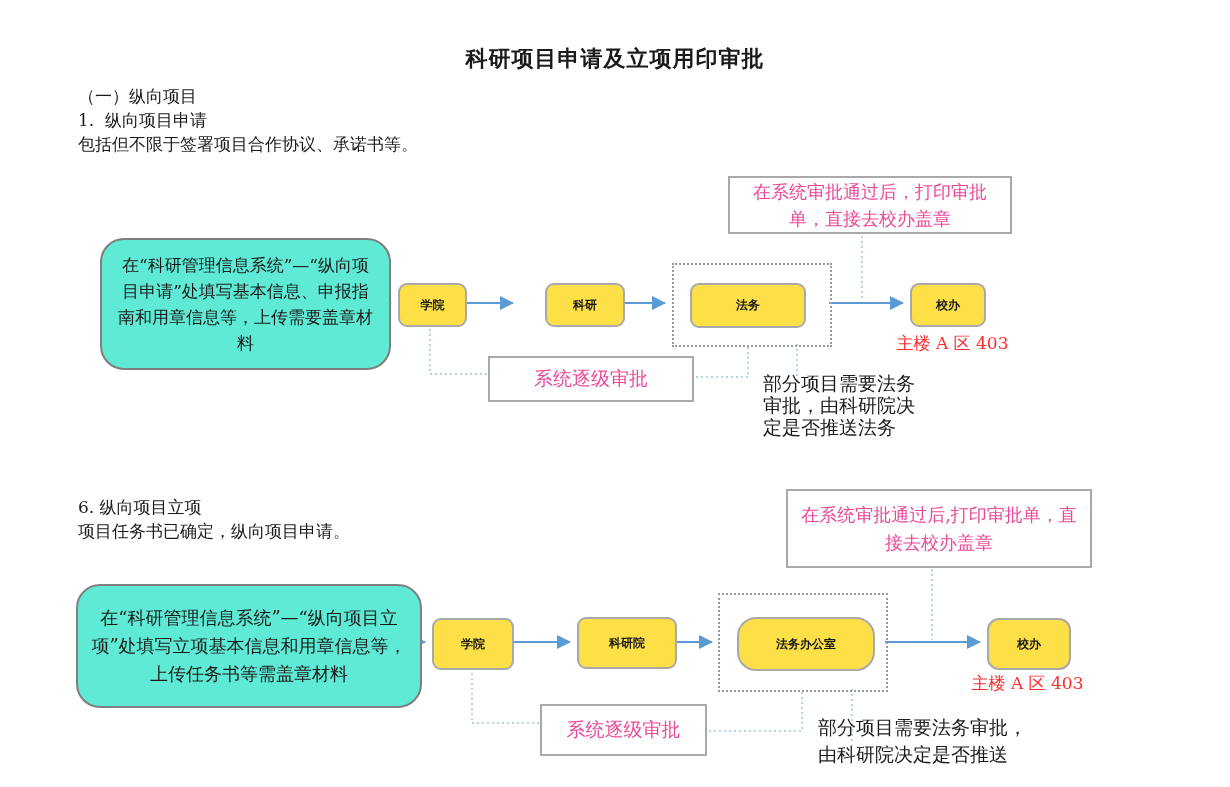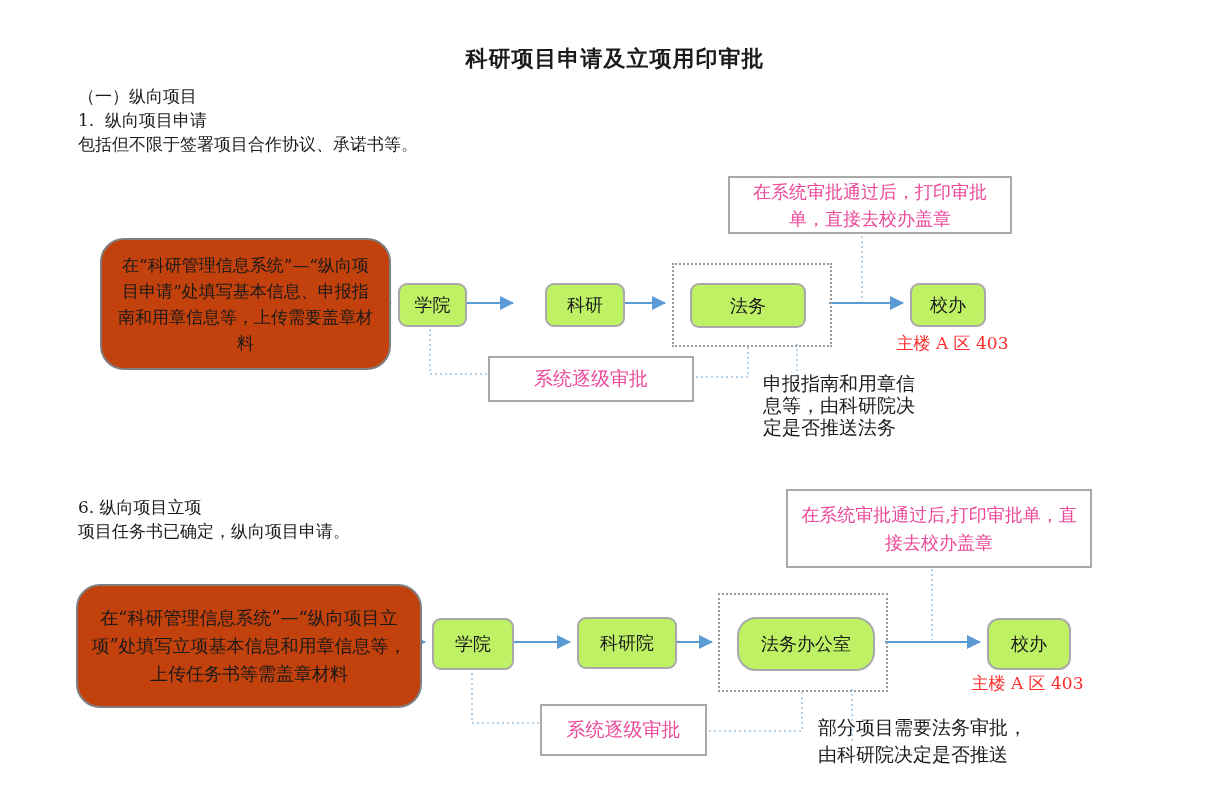--- a/index.html
+++ b/index.html
@@ -15,22 +15,22 @@
   
   .doc-title { left:0; top:44px; width:1230px; text-align:center; font-size:22px; font-weight:bold; letter-spacing:1px; }
   .sec-line { left:78px; font-size:17px; white-space:pre-wrap; }
   .s1-h  { top:85px; }
   .s1-sh { top:109px; }
   .s1-d  { top:133px; }
   .s2-h  { top:496px; }
   .s2-d  { top:520px; }
 
   
-  .start-box { border:2px solid #7f7f7f; border-radius:24px; background:#c2410c; }
-  .step-box  { border:2px solid #a9a9a9; border-radius:9px; background:#bef264; font-size:18px; }
+  .start-box { border:2px solid #7f7f7f; border-radius:24px; background:#5eead4; }
+  .step-box  { border:2px solid #a9a9a9; border-radius:9px; background:#fde047; font-size:12px;font-weight:bold; }
   .dotted-box{ border:2px dotted #9a9a9a; background:transparent; }
   .gray-note { border:2px solid #a9a9a9; background:#fff; color:#ec4899; }
   .red-text  { color:#ff2b2b; }
 
   
   .d1-rednote { left:728px; top:176px; width:268px; height:54px; font-size:18px; line-height:27px; padding:0 6px; }
   .d1-start   { left:100px; top:238px; width:263px; height:128px; font-size:17px; line-height:26px; padding:0 12px; }
   .d1-step0   { left:398px; top:283px; width:65px;  height:40px; }
   .d1-step1   { left:545px; top:283px; width:76px;  height:40px; }
   .d1-dotted  { left:672px; top:263px; width:156px; height:80px; }
@@ -93,21 +93,21 @@
 
   <div class="abs center-flex gray-note d1-rednote">在系统审批通过后，打印审批单，直接去校办盖章</div>
   <div class="abs center-flex start-box d1-start">在“科研管理信息系统”—“纵向项目申请”处填写基本信息、申报指南和用章信息等，上传需要盖章材料</div>
   <div class="abs center-flex step-box d1-step0">学院</div>
   <div class="abs center-flex step-box d1-step1">科研</div>
   <div class="abs dotted-box d1-dotted"></div>
   <div class="abs center-flex step-box d1-step2">法务</div>
   <div class="abs center-flex step-box d1-step3">校办</div>
   <div class="abs red-text d1-loc">主楼 A 区 403</div>
   <div class="abs center-flex gray-note d1-sys">系统逐级审批</div>
-  <div class="abs d1-legal">申报指南和用章信息等，由科研院决定是否推送法务</div>
+  <div class="abs d1-legal">部分项目需要法务审批，由科研院决定是否推送法务</div>
 
   <div class="abs sec-line s2-h">6. 纵向项目立项</div>
   <div class="abs sec-line s2-d">项目任务书已确定，纵向项目申请。</div>
 
   <div class="abs center-flex gray-note d2-rednote">在系统审批通过后,打印审批单，直接去校办盖章</div>
   <div class="abs center-flex start-box d2-start">在“科研管理信息系统”—“纵向项目立项”处填写立项基本信息和用章信息等，上传任务书等需盖章材料</div>
   <div class="abs center-flex step-box d2-step0">学院</div>
   <div class="abs center-flex step-box d2-step1">科研院</div>
   <div class="abs dotted-box d2-dotted"></div>
   <div class="abs center-flex step-box d2-step2">法务办公室</div>

